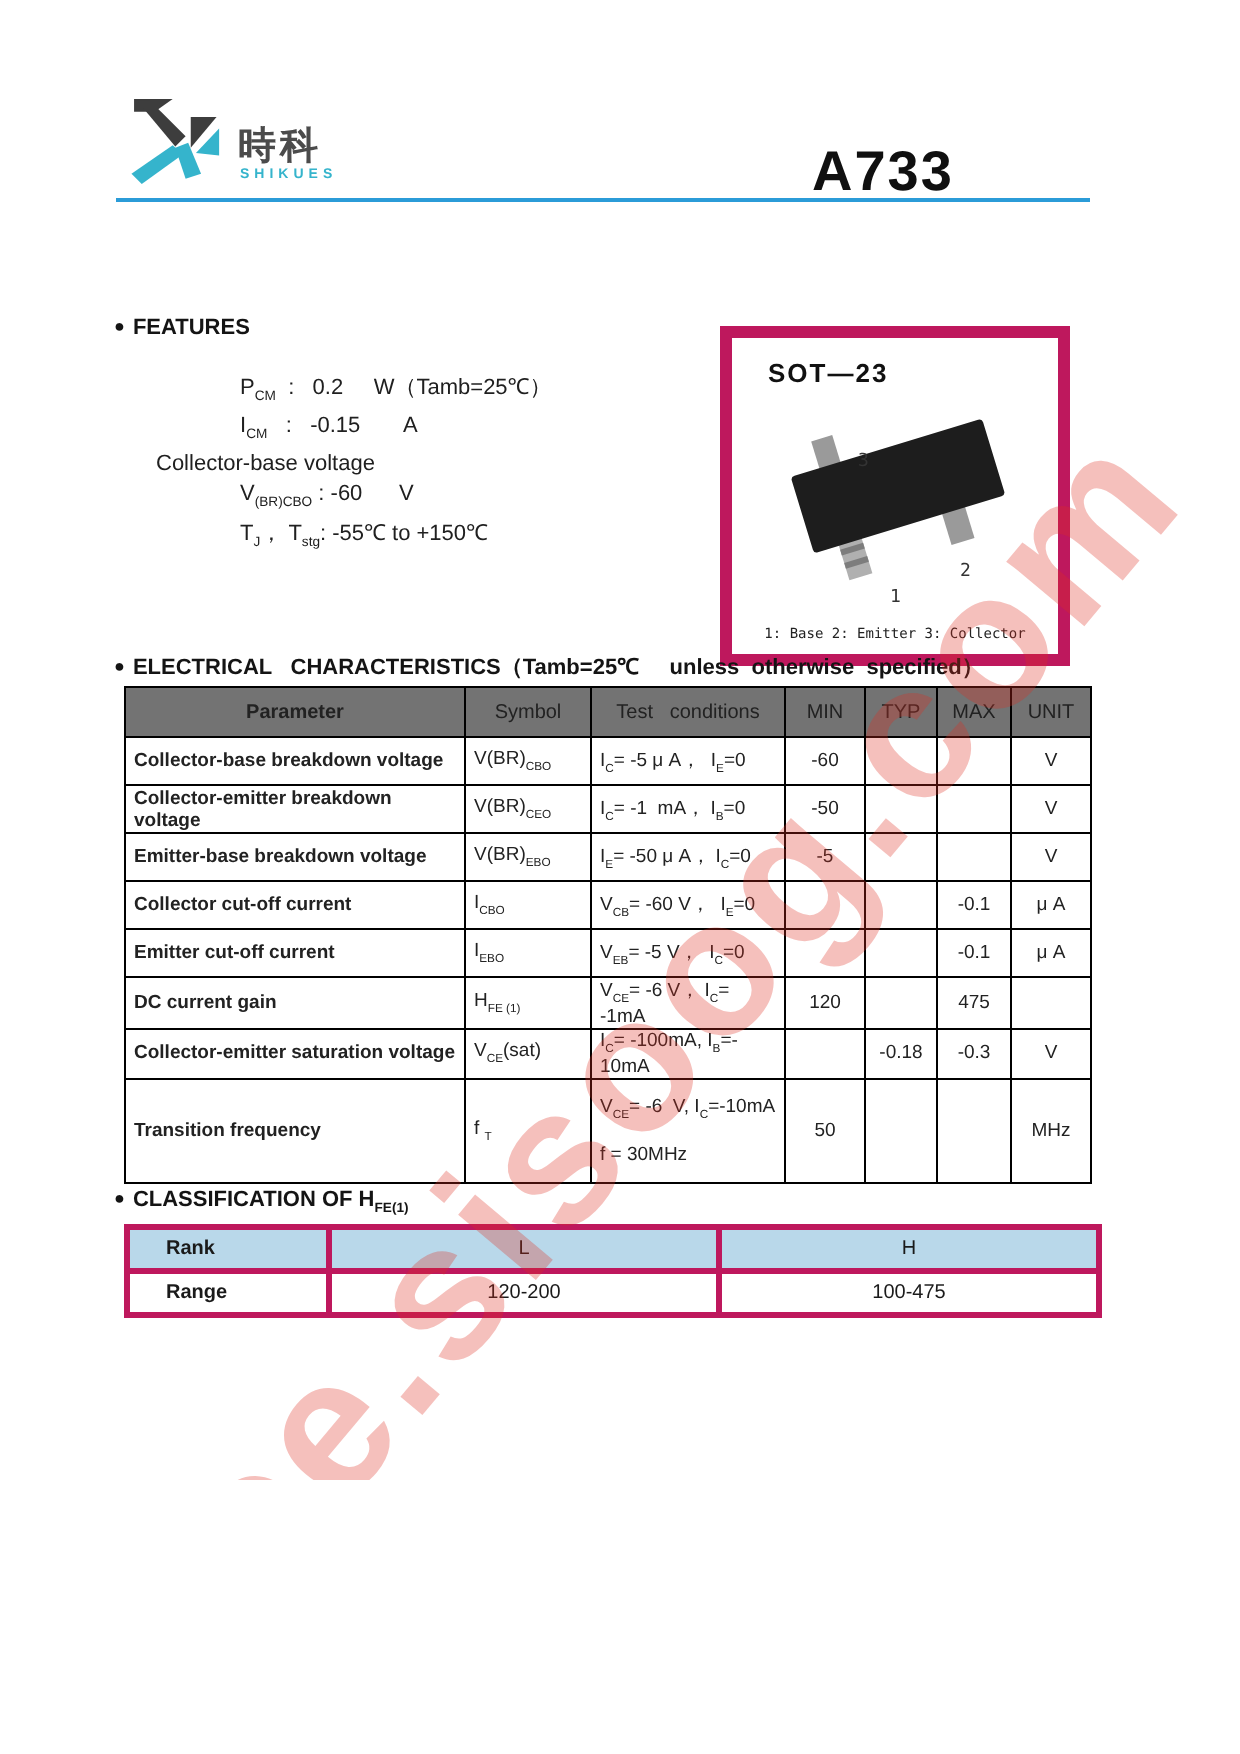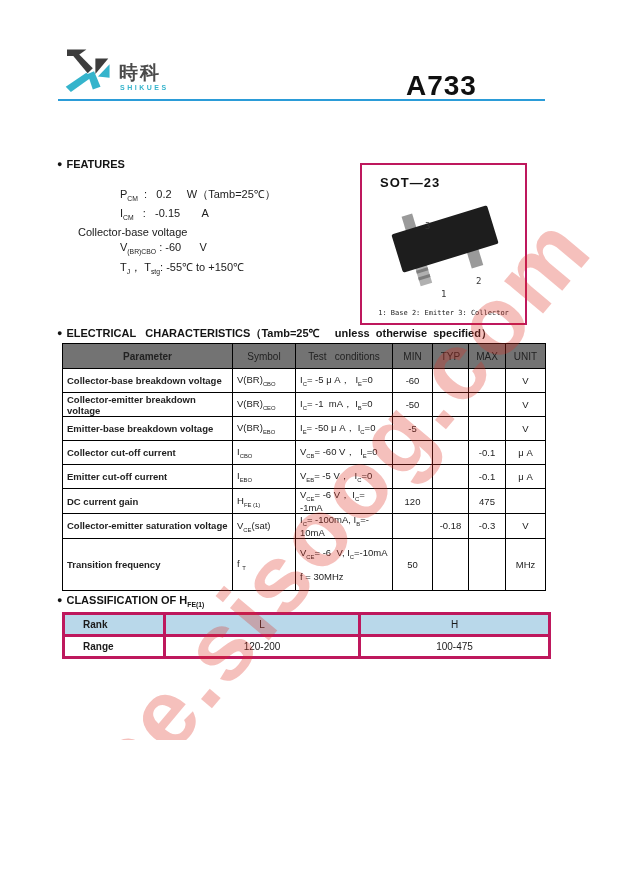--- a/index.html
+++ b/index.html
@@ -20,21 +20,21 @@
   #electrical-title{left:57px;top:325px;}
   #classification-title{left:57px;top:594px;}
 
   
   .features-body{position:absolute;left:78px;top:187px;width:310px;font-size:11px;color:#202020;}
   .features-body .f-label{line-height:15px;}
   .features-body .f-detail{line-height:15px;margin-left:42px;}
   sub{font-size:0.62em;}
 
   
-  .pkg-box{position:absolute;left:360px;top:163px;width:163px;height:158px;border:2px solid #be185d;background:#fff;}
+  .pkg-box{position:absolute;left:360px;top:163px;width:163px;height:158px;border:6px solid #be185d;background:#fff;}
   .pkg-title{position:absolute;left:18px;top:10px;font-size:13px;font-weight:bold;letter-spacing:1px;color:#111;}
   .pkg-art{position:absolute;left:0;top:26px;}
   .pkg-caption{position:absolute;left:0;right:0;bottom:6px;text-align:center;
                font-family:"DejaVu Sans Mono",monospace;font-size:7px;color:#222;}
 
   
   .etable{position:absolute;left:62px;top:343px;border-collapse:collapse;table-layout:fixed;}
   .etable td{border:1px solid #000;font-size:9.5px;padding:0 4px;color:#222;overflow:hidden;}
   .etable tr{height:24px;}
   .etable tr.head{height:25px;}

